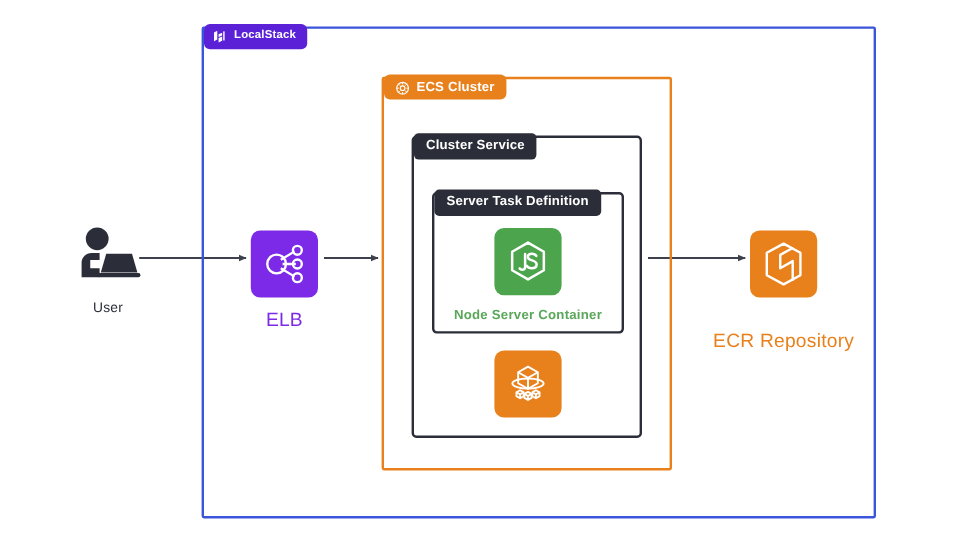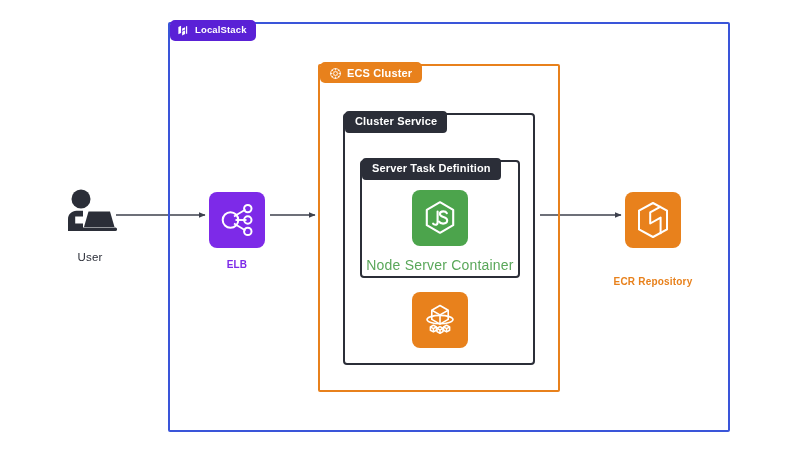--- a/index.html
+++ b/index.html
@@ -101,42 +101,42 @@
   .node-tile {
     width: 56px; height: 56px;
     border-radius: 8px;
     display: flex;
     align-items: center;
     justify-content: center;
   }
   .node-tile svg { display: block; }
   .node-label {
     margin-top: 12px;
-    font-size: 10px;
-    font-weight: 700;
+    font-size: 16px;
+    font-weight: 400;
     letter-spacing: 0.2px;
     white-space: nowrap;
     line-height: 1;
   }
 
   #node-user { left: 47px; top: 188px; width: 86px; }
   #node-user .node-glyph { width: 62px; height: 48px; display:flex; align-items:center; justify-content:center;}
   #node-user .node-label { color: #2b2e38; font-weight: 400; margin-top: 16px; font-size: 11.5px; }
 
   #node-elb { left: 209px; top: 192px; width: 56px; }
   #node-elb .node-tile { background: #7d2ae8; }
   #node-elb .node-label { color: #7d2ae8; }
 
   #node-ecr { left: 625px; top: 192px; width: 56px; gap: 16px; }
   #node-ecr .node-tile { background: #e8811c; }
   #node-ecr .node-label { color: #e8811c; margin-top: 13px; }
 
   #node-nodejs { left: 412px; top: 190px; width: 56px; }
   #node-nodejs .node-tile { background: #4ca44c; }
-  #node-nodejs .node-label { color: #5aa75a; font-weight: 400; font-size: 14px; margin-top: 12px; }
+  #node-nodejs .node-label { color: #5aa75a; font-weight: 700; font-size: 11px; margin-top: 12px; }
 
   #node-ecs-task { left: 412px; top: 292px; width: 56px; }
   #node-ecs-task .node-tile { background: #e8811c; }
 
   
   .connector { position: absolute; left: 0; top: 0; width: 800px; height: 450px; pointer-events: none; }
 </style>
 </head>
 <body>
 

